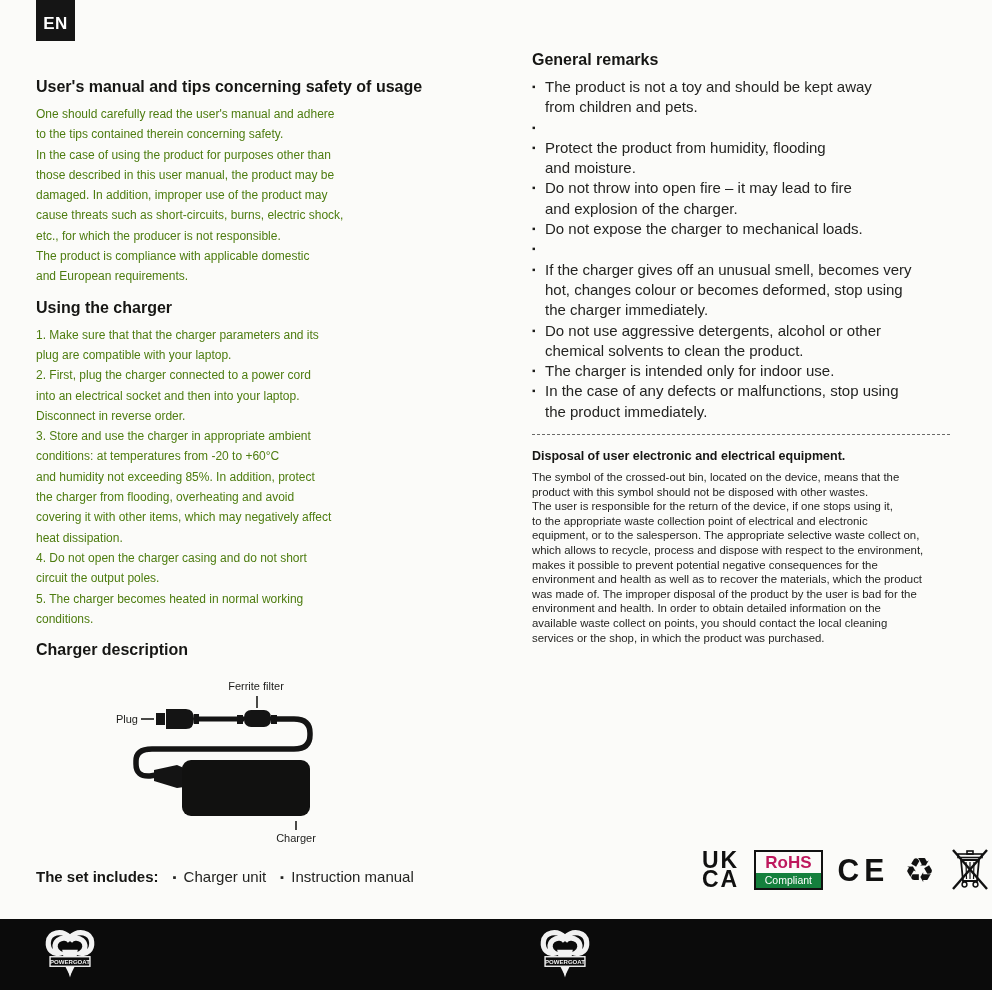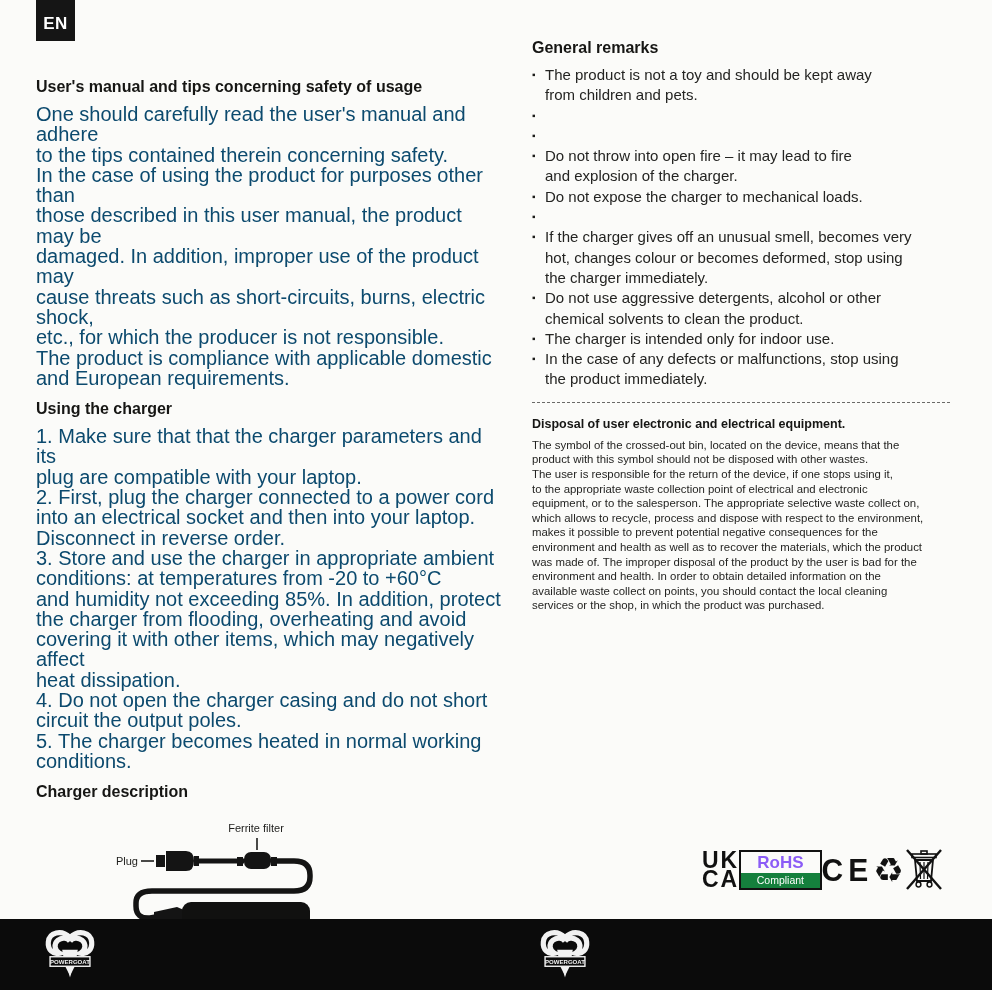--- a/index.html
+++ b/index.html
@@ -14,24 +14,24 @@
   }
   
   .en-badge {
     position:absolute; left:36px; top:0; width:39px; height:41px;
     background:#151515; color:#fff; font-weight:bold; font-size:17px;
     display:flex; align-items:center; justify-content:center;
     padding-top:6px; letter-spacing:.5px;
   }
   
   .col-left  { position:absolute; left:36px;  top:12px; width:467px; }
-  .col-right { position:absolute; left:532px; top:0; width:440px; }
+  .col-right { position:absolute; left:532px; top:12px; width:440px; }
   h2.sec { font-size:16px; font-weight:bold; color:#161614; }
   .body-text {
-    font-size:20px; line-height:20.3px; white-space:pre-line; color:#0c4a6e;
+    font-size:12px; line-height:20.3px; white-space:pre-line; color:#4d7c0f;
   }
   .col-left h2.first { margin-top:66px; }
   .col-left .intro   { margin-top:8px; }
   .col-left .using-h { margin-top:12px; }
   .col-left .steps   { margin-top:8px; }
   .col-left .desc-h  { margin-top:12px; }
   
   .diagram { margin:12px 0 0 62px; width:240px; height:175px; position:relative; }
   .diagram svg { width:240px; height:175px; display:block; }
   .diagram text { font-family:"Liberation Sans","DejaVu Sans",sans-serif; font-size:11px; fill:#1d1d1b; }
@@ -46,25 +46,25 @@
   ul.remarks li { display:flex; align-items:flex-start; }
   ul.remarks .bullet { width:13px; flex:0 0 13px; font-size:10px; line-height:20.3px; color:#1d1d1b; }
   ul.remarks .bullet::before { content:"▪"; }
   ul.remarks .li-text { font-size:15px; line-height:20.3px; white-space:pre-line; color:#242422; }
   .dashed-sep { margin-top:12px; border:none; border-top:1.5px dashed #6a6a68; width:418px; }
   .disposal-h { margin-top:14px; font-size:12.5px; font-weight:bold; color:#161614; }
   .disposal-b { margin-top:7px; font-size:11.4px; line-height:14.6px; white-space:pre-line; color:#242422; }
   
   .certs {
     position:absolute; left:702px; top:842px; width:266px; height:56px;
-    display:flex; align-items:center; 
+    display:flex; align-items:center; gap:15px;
   }
   .ukca { font-weight:bold; font-size:23px; line-height:19px; letter-spacing:2px; color:#111; }
   .rohs { border:2.5px solid #111; text-align:center; background:#fbfbf9; }
-  .rohs .r1 { font-weight:bold; font-size:17px; padding:0 16px; color:#8b5cf6; line-height:21px; }
+  .rohs .r1 { font-weight:bold; font-size:17px; padding:0 9px; color:#be185d; line-height:21px; }
   .rohs .r2 { background:#15803d; color:#fff; font-size:10.5px; padding:1px 4px 2px; line-height:12px; }
   .ce { font-weight:bold; font-size:30px; letter-spacing:5px; color:#111; transform:scaleY(1.05); }
   .recycle { font-size:34px; color:#111; line-height:34px; font-family:"DejaVu Sans",sans-serif; }
   .weee svg { display:block; }
   
   .footer {
     position:absolute; left:0; top:919px; width:992px; height:71px; background:#0b0b0b;
   }
   .goat { position:absolute; top:7px; width:52px; height:58px; }
   .goat.g1 { left:44px; } .goat.g2 { left:539px; }
@@ -151,20 +151,22 @@
       <li>
           <span class="bullet"></span>
           <span class="li-text">The product is not a toy and should be kept away
 from children and pets.</span>
         </li>
       <li>
           <span class="bullet"></span>
         </li>
       <li>
           <span class="bullet"></span>
+          <span class="li-text">Protect the product from humidity, flooding
+and moisture.</span>
         </li>
       <li>
           <span class="bullet"></span>
           <span class="li-text">Do not throw into open fire – it may lead to fire
 and explosion of the charger.</span>
         </li>
       <li>
           <span class="bullet"></span>
           <span class="li-text">Do not expose the charger to mechanical loads.</span>
         </li>

